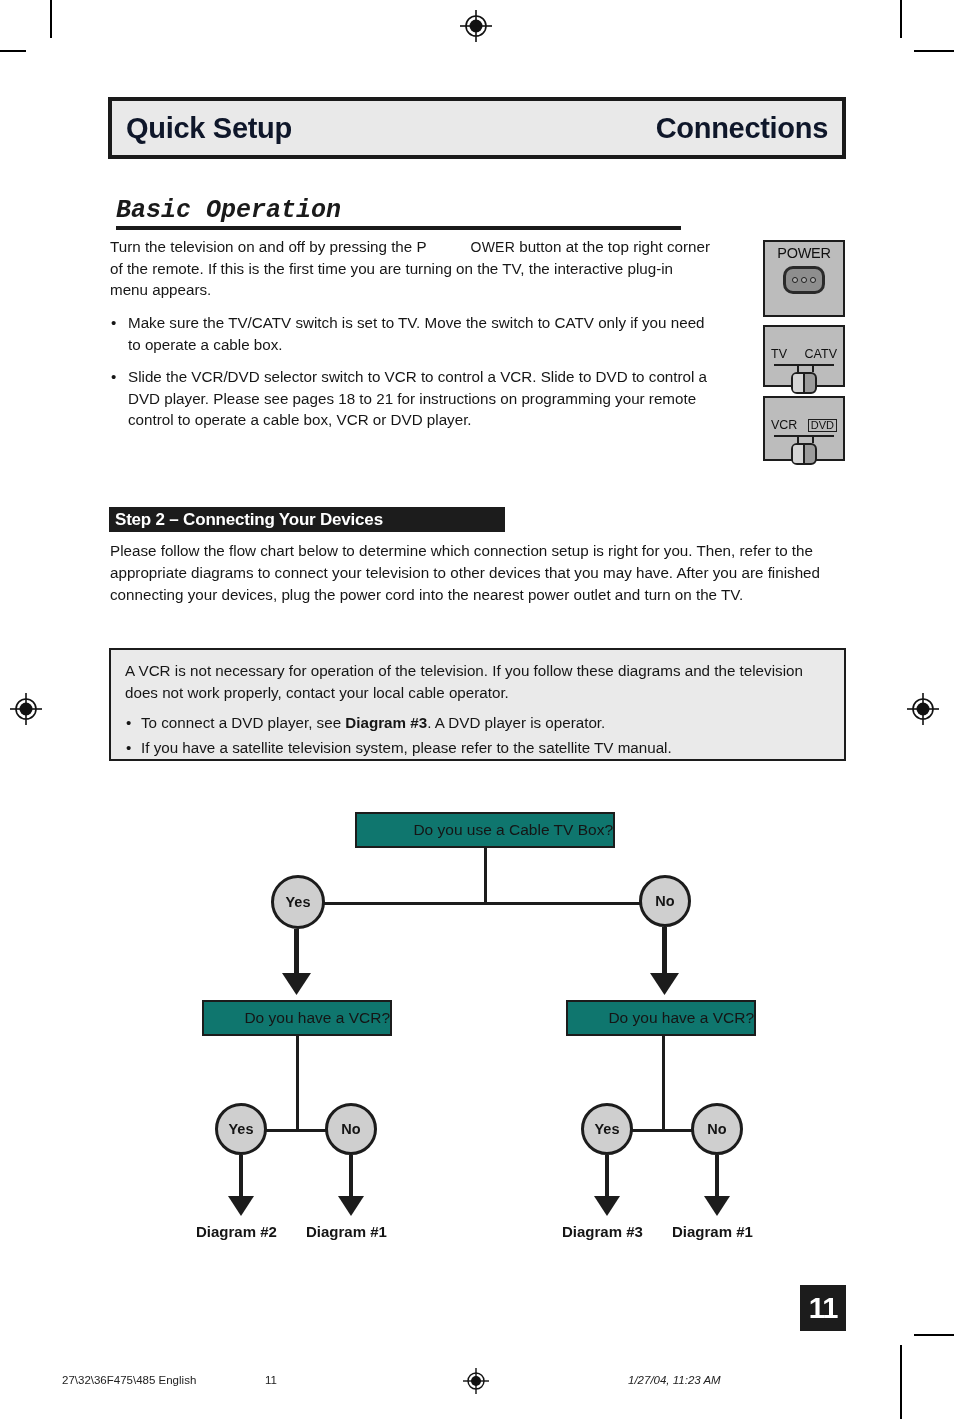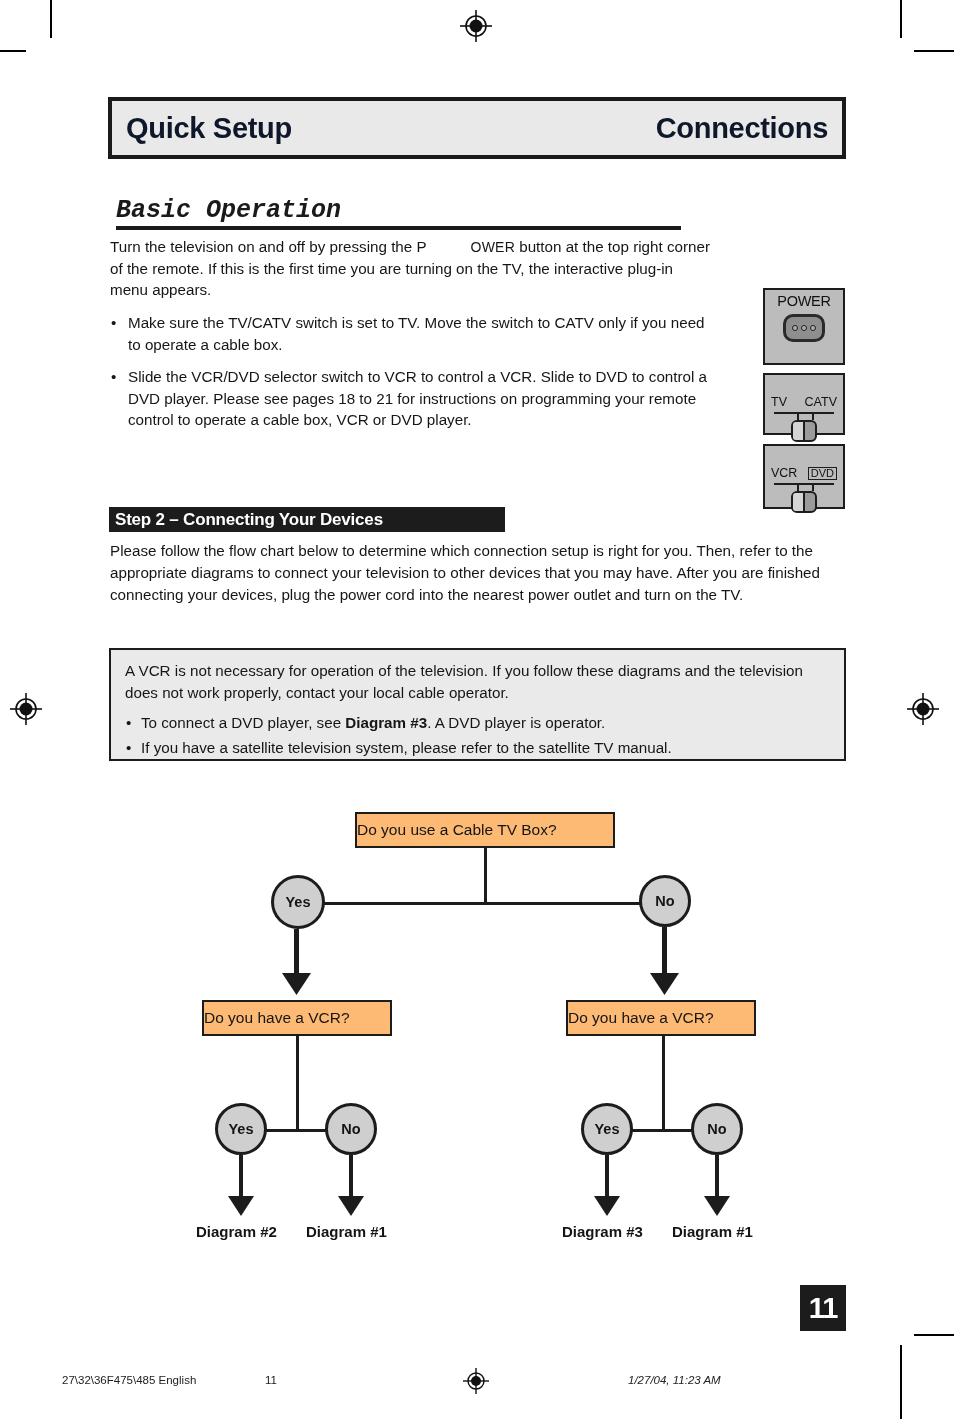--- a/index.html
+++ b/index.html
@@ -94,21 +94,21 @@
   }
 
   
   .remote-stack { position: absolute; left: 763px; top: 240px; width: 82px; }
   .remote-panel {
     background: #bcbcbc;
     border: 2px solid #1c1c1c;
     box-sizing: border-box;
     position: relative;
   }
-  .rp-power { width: 82px; height: 77px; margin-bottom: 8px; margin-top: 48px; }
+  .rp-power { width: 82px; height: 77px; margin-bottom: 8px; }
   .rp-tvcatv { width: 82px; height: 62px; margin-bottom: 9px; }
   .rp-vcrdvd { width: 82px; height: 65px; }
 
   .rp-label {
     text-align: center;
     font-size: 14.5px;
     font-weight: normal;
     color: #111;
     letter-spacing: -0.3px;
     padding-top: 4px;
@@ -209,23 +209,23 @@
     color: #161616;
   }
   .note-box ul.bullets li { margin-bottom: 3px; padding-left: 16px; }
   .note-box .para { margin-bottom: 8px; }
 
   
   .flow { position: absolute; left: 0; top: 790px; width: 954px; height: 470px; }
   .fbox {
     position: absolute;
     border: 2.5px solid #1c1c1c;
-    background: #fdba74;
-    box-sizing: border-box;
-    display: flex; align-items: center; justify-content: flex-start;
+    background: #0f766e;
+    box-sizing: border-box;
+    display: flex; align-items: center; justify-content: flex-end;
     font-size: 15.5px;
     color: #151515;
   }
   .fcircle {
     position: absolute;
     border: 3px solid #1c1c1c;
     background: #cfcfcf;
     border-radius: 50%;
     box-sizing: border-box;
     display: flex; align-items: center; justify-content: center;

